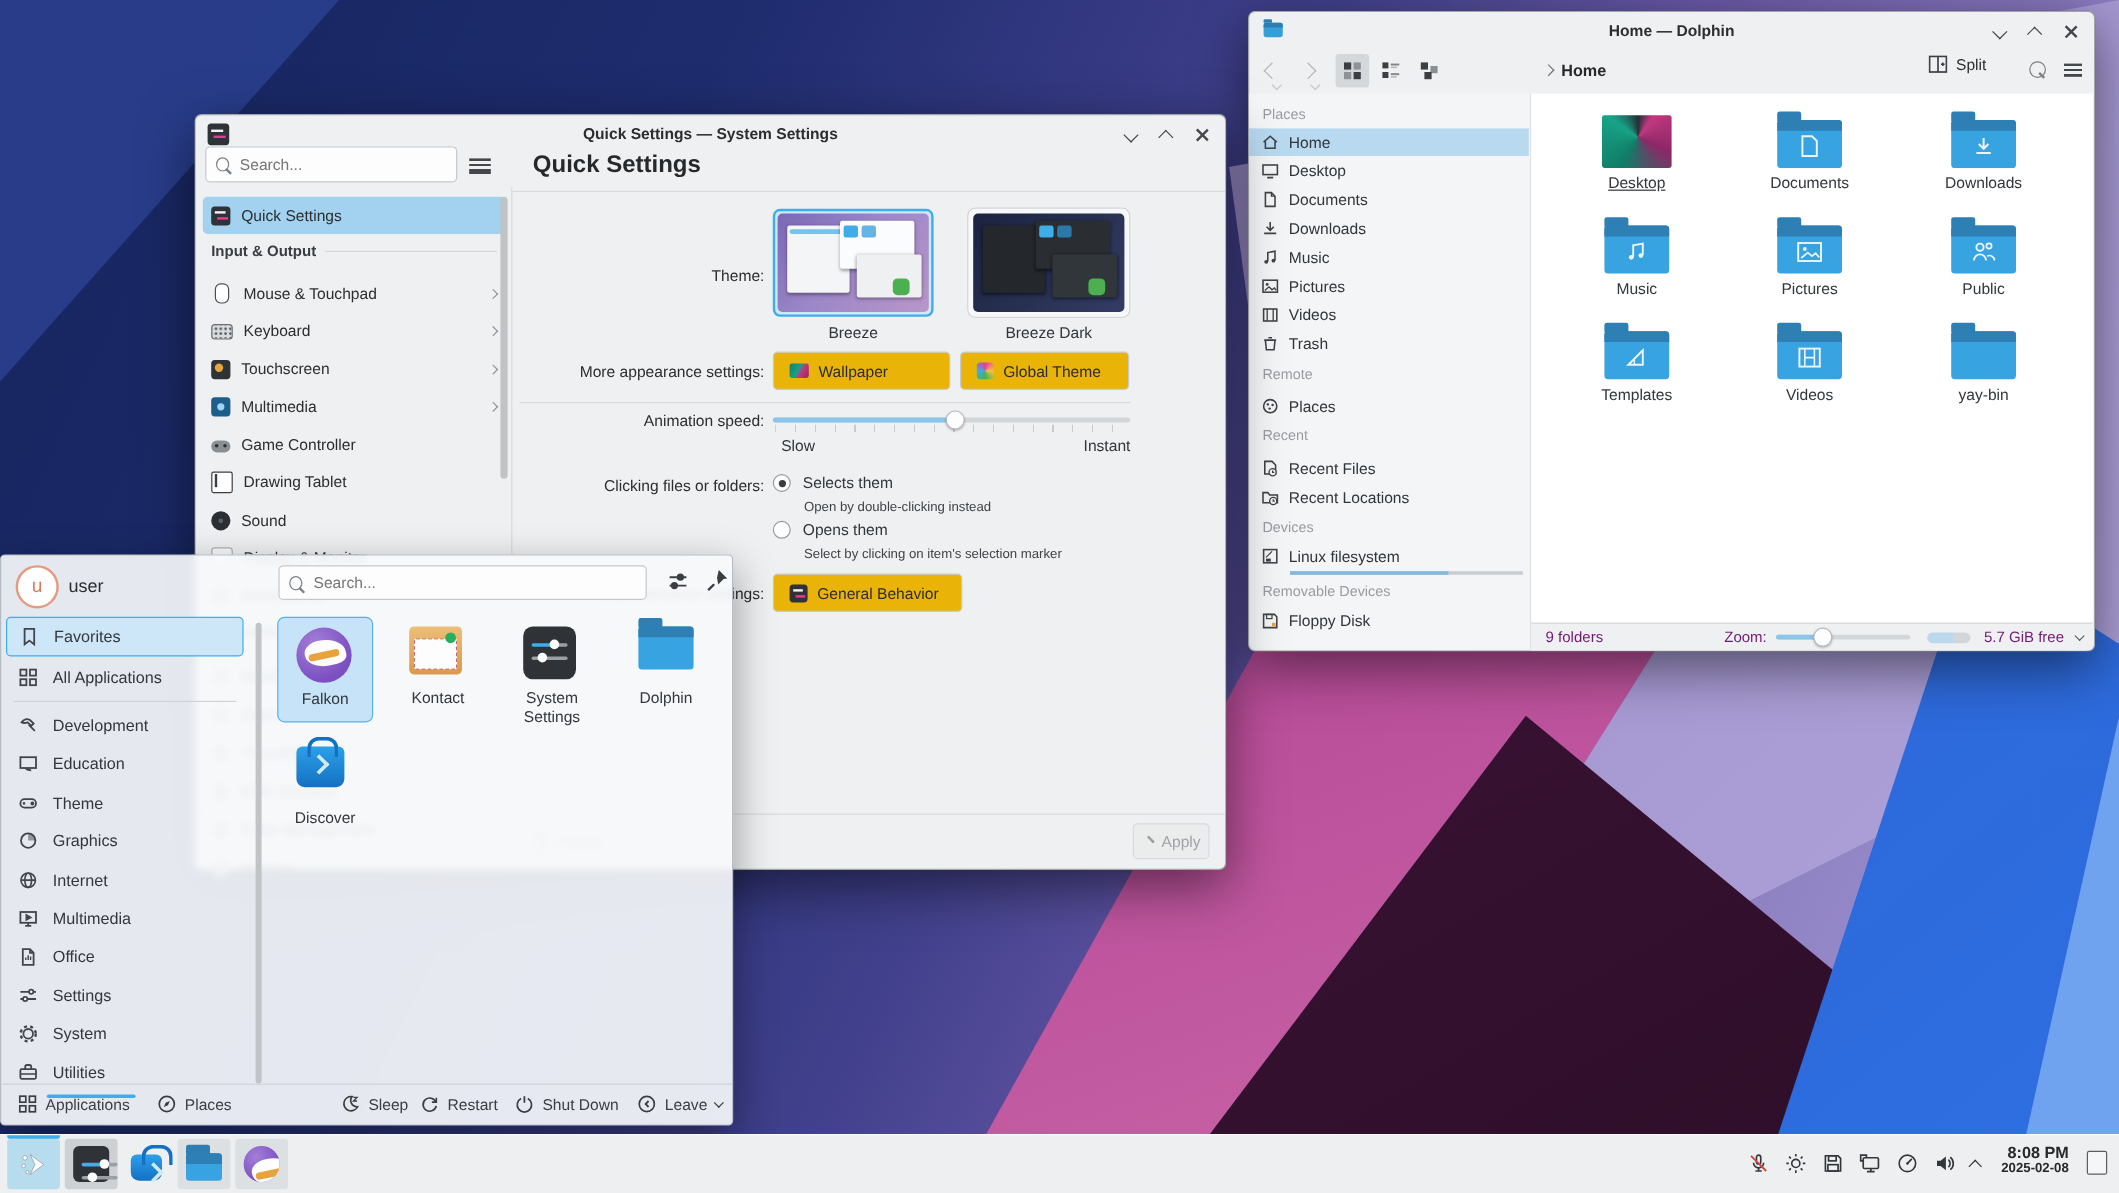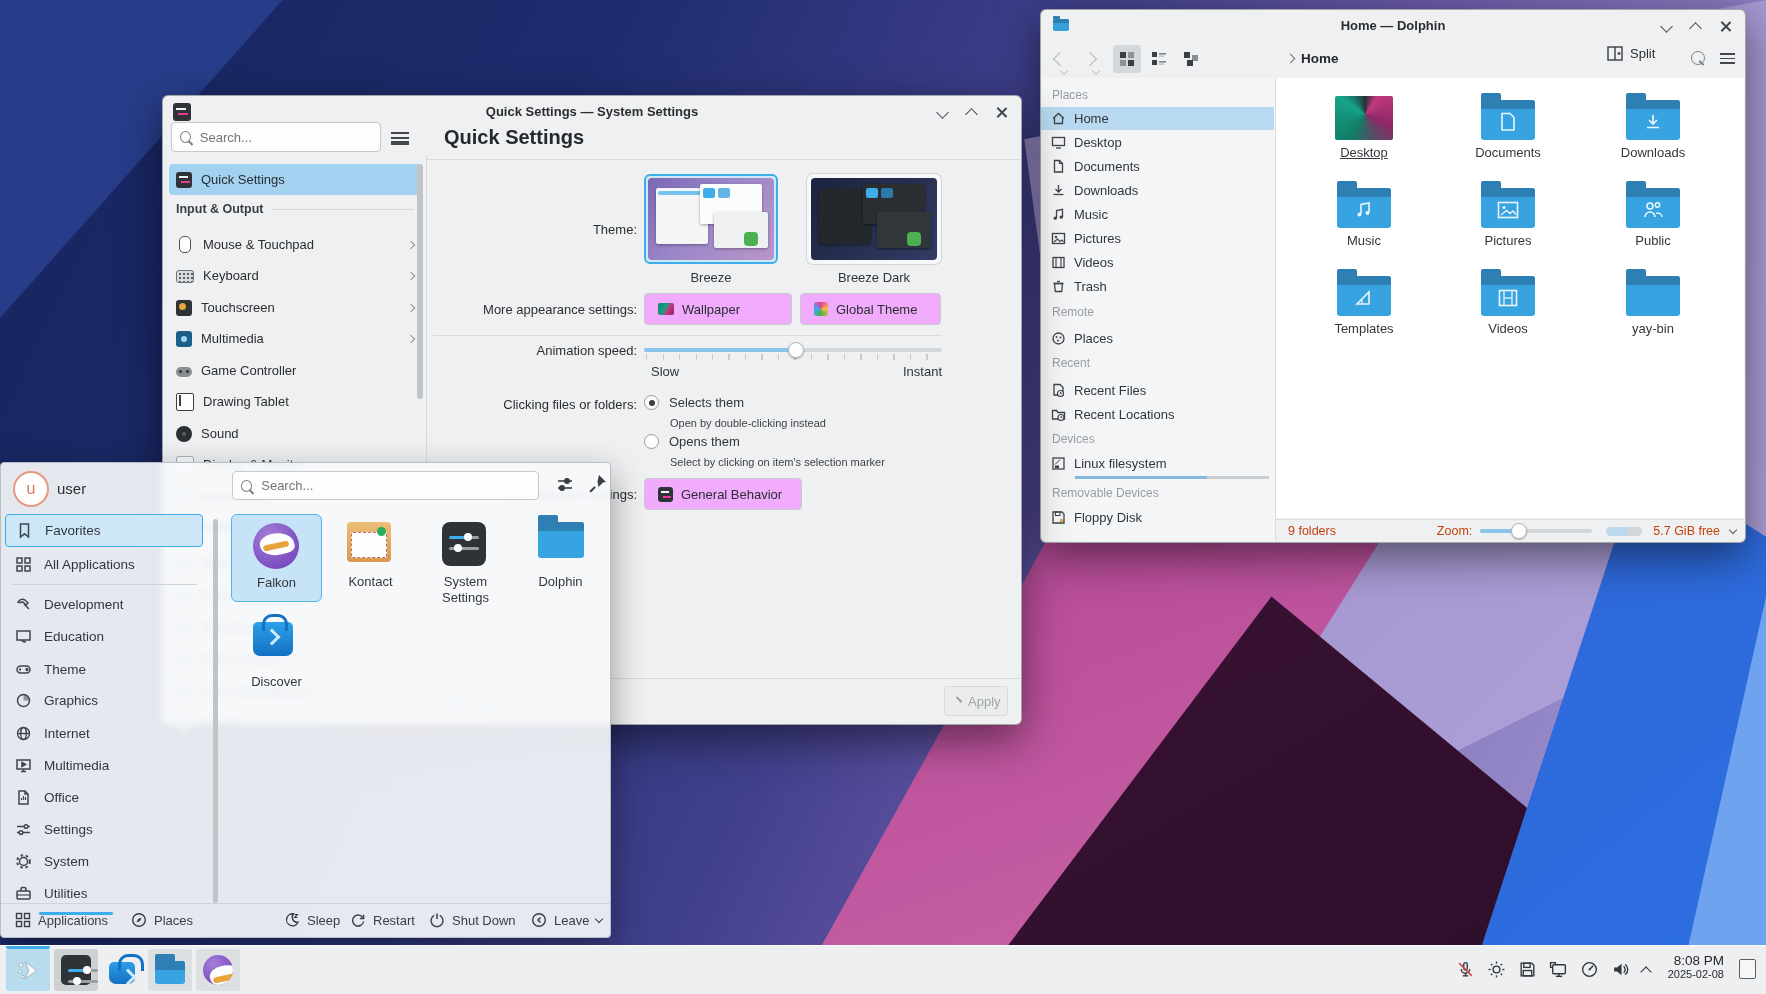--- a/index.html
+++ b/index.html
@@ -21,21 +21,21 @@
   .wc{position:absolute;right:14px;top:9px;display:flex;gap:20px;align-items:center;color:#43474c;}
   .chev{display:inline-block;width:8px;height:8px;border-right:1.6px solid currentColor;border-bottom:1.6px solid currentColor;}
   .chev.d{transform:rotate(45deg);} .chev.u{transform:rotate(-135deg);} .chev.r{transform:rotate(-45deg);} .chev.l{transform:rotate(135deg);}
   .chev.sm{width:5px;height:5px;border-width:1.3px;}
   .xi{position:relative;width:11px;height:11px;display:inline-block;}
   .xi::before,.xi::after{content:'';position:absolute;left:5px;top:-1px;width:1.6px;height:13px;background:currentColor;}
   .xi::before{transform:rotate(45deg);} .xi::after{transform:rotate(-45deg);}
   .mag{position:relative;display:inline-block;width:10px;height:10px;border:1.6px solid #7c8185;border-radius:50%;}
   .mag::after{content:'';position:absolute;left:8px;top:8px;width:6px;height:1.8px;background:#7c8185;transform:rotate(45deg);transform-origin:0 0;}
   .burger{display:inline-block;width:15px;height:11px;background:linear-gradient(#43474c 0 2px,transparent 2px 4.5px,#43474c 4.5px 6.5px,transparent 6.5px 9px,#43474c 9px 11px);}
-  .btn{position:absolute;display:flex;align-items:center;gap:8px;background:#f0abfc;border:1px solid #c8cbce;border-radius:4px;height:32px;padding:0 13px;font-size:13px;color:#2b2e31;box-sizing:border-box;}
+  .btn{position:absolute;display:flex;align-items:center;gap:8px;background:#eab308;border:1px solid #c8cbce;border-radius:4px;height:32px;padding:0 13px;font-size:13px;color:#2b2e31;box-sizing:border-box;}
   .btn.dis{color:#a0a4a7;background:#ebecec;border-color:#d7d9db;}
   .check{display:inline-block;width:9px;height:5px;border-left:2px solid #9da1a4;border-bottom:2px solid #9da1a4;transform:rotate(-45deg);margin-top:-3px;}
   .input{position:absolute;background:#fdfdfd;border:1px solid #c6c9cc;border-radius:4px;display:flex;align-items:center;gap:7px;padding:0 8px;box-sizing:border-box;}
   .input input{border:none;outline:none;background:transparent;font:13px "Liberation Sans",sans-serif;color:#31363b;width:100%;}
   .qsicon{display:inline-block;background:#2f3338;border-radius:3px;position:relative;}
   .qsicon::before{content:'';position:absolute;left:19%;top:27%;width:55%;height:2px;background:#f0f2f4;box-shadow:2px 5px 0 #e93a9a;}
   
   .srow{position:absolute;left:6px;width:252px;height:31px;display:flex;align-items:center;gap:9px;font-size:13px;color:#2b2e31;padding:0 7px;box-sizing:border-box;border-radius:4px;}
   .srow.sel{background:#a2d2ef;}
   .srow .spacer{flex:1;}
@@ -75,30 +75,30 @@
   .bfold::after{content:'';position:absolute;left:0;top:0;width:100%;height:9px;background:#2d7fb4;border-radius:3px 3px 0 0;}
   .bfold svg{position:absolute;left:50%;top:54%;transform:translate(-50%,-50%);}
   .tile{position:absolute;width:120px;text-align:center;font-size:13px;color:#32373c;}
   .tlabel{margin-top:5px;}
   .phead{position:absolute;left:11px;font-size:12px;color:#999da2;}
   .prow{position:absolute;left:0;width:233px;height:23px;display:flex;align-items:center;gap:8px;padding-left:10px;box-sizing:border-box;font-size:13px;color:#31363b;}
   .prow.sel{background:#b8d9f0;}
   .prow svg{flex:none;color:#3f4347;}
   .vmbtn{position:absolute;width:28px;height:28px;border-radius:3px;display:flex;align-items:center;justify-content:center;color:#3b3f44;}
   .vmbtn.on{background:#d5d8da;}
-  .dstatus{position:absolute;display:flex;align-items:center;font-size:12.5px;color:#c2410c;}
+  .dstatus{position:absolute;display:flex;align-items:center;font-size:12.5px;color:#701a75;}
   
   .kick{position:absolute;background:rgba(246,249,251,0.92);border:1px solid #b6bdc4;border-radius:4px;
     box-shadow:0 12px 34px rgba(0,0,0,.38);backdrop-filter:blur(3px);}
   .avatar{position:absolute;width:36px;height:36px;border-radius:50%;border:2px solid #e59a80;background:#fff;
     display:flex;align-items:center;justify-content:center;font-size:16px;color:#dd7a55;box-sizing:border-box;}
   .krow{position:absolute;left:4px;width:198px;height:32px;display:flex;align-items:center;gap:12px;padding:0 10px;box-sizing:border-box;font-size:13.5px;color:#33373c;border-radius:4px;}
   .krow.sel{background:#cde7f8;border:1px solid #3daee9;height:33px;}
   .krow svg{flex:none;color:#41464b;}
-  .appcell{position:absolute;width:91px;height:88px;border-radius:6px;text-align:center;font-size:13px;color:#33373c;}
+  .appcell{position:absolute;width:80px;height:88px;border-radius:6px;text-align:center;font-size:13px;color:#33373c;}
   .appcell.sel{background:#c6e3f7;border:1px solid #56b1e8;box-sizing:border-box;}
   .appcell .aic{margin:8px auto 4px;width:48px;height:48px;position:relative;}
   .fitem{position:absolute;display:flex;align-items:center;gap:7px;font-size:13px;color:#3a3e42;}
   .fitem svg{color:#3a3e42;}
   
   .ic-falkon{width:46px;height:46px;border-radius:50%;background:radial-gradient(circle at 35% 30%,#a47fd8,#7b4fc0 70%);position:relative;overflow:hidden;}
   .ic-falkon::before{content:'';position:absolute;left:7px;top:10px;width:34px;height:22px;background:#fdfdfd;border-radius:60% 90% 40% 80%;transform:rotate(-12deg);}
   .ic-falkon::after{content:'';position:absolute;left:10px;top:20px;width:26px;height:6px;background:#e8a33d;border-radius:3px;transform:rotate(-12deg);}
   .ic-kontact{width:44px;height:40px;margin-top:3px;background:linear-gradient(#ecbe77,#d99a4e);border-radius:4px;position:relative;}
   .ic-kontact::before{content:'';position:absolute;left:4px;top:10px;right:4px;bottom:4px;background:#fdfdfd;border:1.5px dashed #c46a6a;border-radius:2px;}
@@ -111,21 +111,21 @@
   .ic-discover::after{content:'';position:absolute;left:13px;top:9px;width:9px;height:9px;border-right:3px solid #cfeafc;border-bottom:3px solid #cfeafc;transform:rotate(-45deg);}
   .bfold.app{width:46px;height:36px;margin:6px auto 0;}
   
   .panel{position:absolute;left:0;right:0;bottom:0;height:48px;background:#edeff1;border-top:1px solid #fafbfc;}
   .task{position:absolute;top:3px;width:44px;height:42px;border-radius:3px;display:flex;align-items:center;justify-content:center;}
   .task.pressed{background:rgba(61,174,233,.30);}
   .task.active{background:#cdd1d4;}
   .task.open{background:#dde0e2;}
   .tind{position:absolute;top:0;height:3px;background:#3daee9;border-radius:0 0 2px 2px;}
   .tray{position:absolute;right:116px;top:14px;display:flex;gap:12px;align-items:center;color:#33373b;}
-  .clock{position:absolute;right:42px;top:7px;text-align:right;color:#26292c;}
+  .clock{position:absolute;right:42px;top:7px;text-align:right;color:#26292c;font-weight:bold;}
   .clock .t{font-size:13.5px;}
   .clock .d{font-size:11px;}
   .showdesk{position:absolute;right:10px;top:13px;width:17px;height:20px;border:1.6px solid #5a5f64;border-radius:2px;box-sizing:border-box;background:#f5f6f7;}
   .thumb{width:58px;height:44px;margin:4px auto 0;border-radius:2px;background:conic-gradient(from 210deg at 52% 42%,#117c66,#17a387 95deg,#243036 150deg,#c2397f 185deg,#8e2766 265deg,#117c66 360deg);}
 </style>
 </head>
 <body>
 
 <div id="desktop">
 

